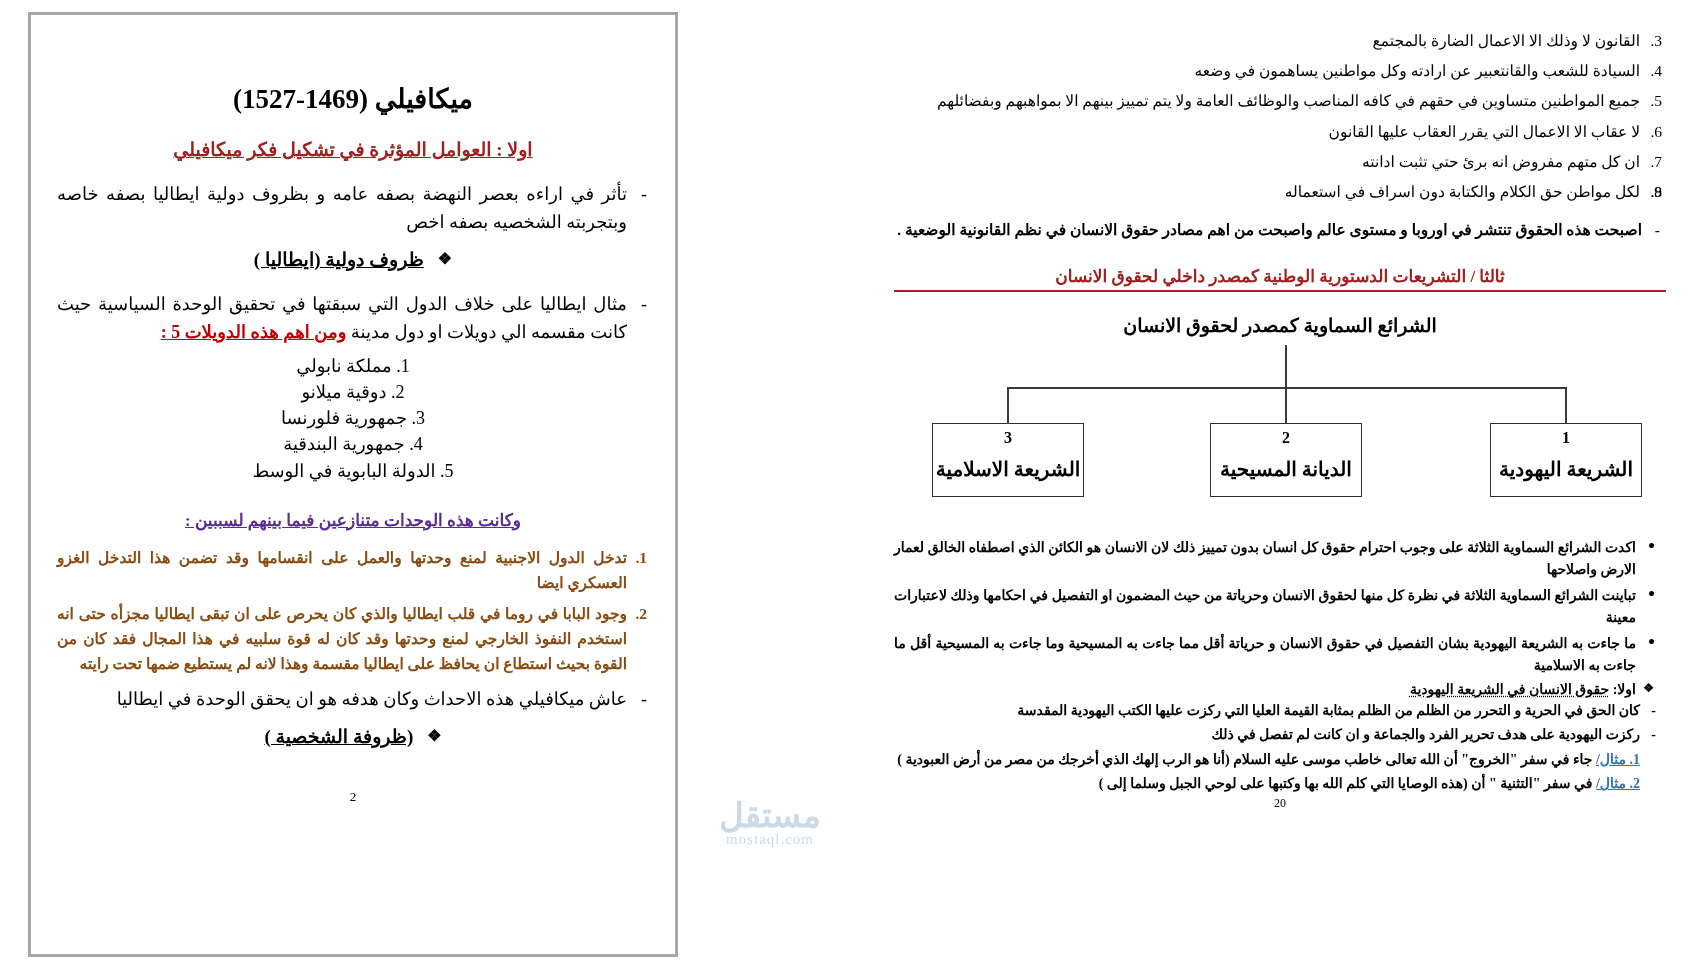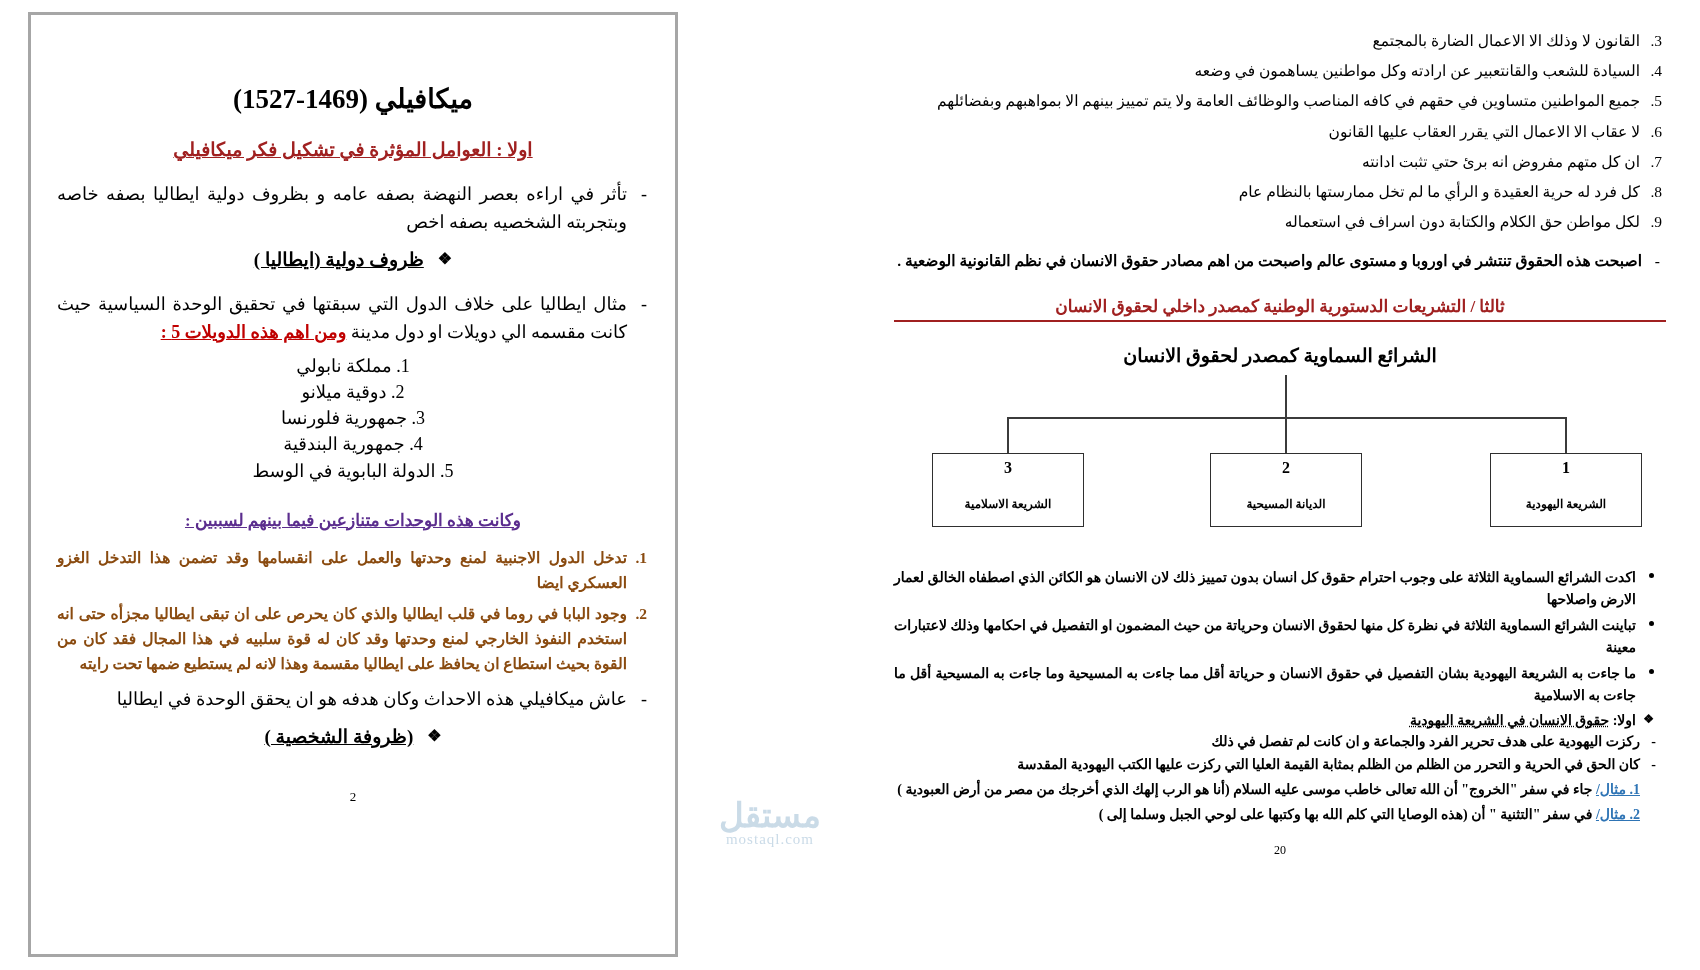--- a/index.html
+++ b/index.html
@@ -178,21 +178,21 @@
   .org .d3{ left:113px; }
   .org .nbox{
     position:absolute; top:78px;
     width:152px; height:74px;
     border:1.5px solid #2f2f2f;
     box-sizing:border-box;
     text-align:center;
     direction:rtl;
   }
   .org .nbox .n{ font-weight:bold; font-size:16px; margin-top:5px;}
-  .org .nbox .lbl{ font-weight:bold; font-size:12px; line-height:1.25; margin-top:20px;}
+  .org .nbox .lbl{ font-weight:bold; font-size:20px; line-height:1.25; margin-top:10px;}
   .org .b1{ left:596px; }
   .org .b2{ left:316px; }
   .org .b3{ left:38px; }
 
   .r-bul{
     list-style:none;
     margin:62px 0 0 0;
     padding:0 30px 0 0;
     font-size:14px;
     font-weight:bold;
@@ -217,21 +217,21 @@
     text-align:justify;
   }
   .r-dashline:before{content:"-"; position:absolute; right:10px; top:0;}
   .r-example{
     font-size:14px; font-weight:bold; line-height:1.55;
     margin:3px 0 0 0; padding-right:26px;
     text-align:justify;
   }
   .hl{ color:#2e74b5; text-decoration:underline; }
   .r-page-num{
-    text-align:center; font-size:12px; margin-top:18px;
+    text-align:center; font-size:12px; margin-top:1px;
   }
 
   
   .wm{
     position:absolute;
     left:655px; top:795px;
     width:230px;
     text-align:center;
     color:#b9cfe0;
     opacity:.75;
@@ -312,21 +312,20 @@
       <li>
         <span class="mk">6.</span>
         <span>لا عقاب الا الاعمال التي يقرر العقاب عليها القانون</span>
       </li>
       <li>
         <span class="mk">7.</span>
         <span>ان كل متهم مفروض انه برئ حتي تثبت ادانته</span>
       </li>
       <li>
         <span class="mk">8.</span>
-        <span>كل فرد له حرية العقيدة و الرأي ما لم تخل ممارستها بالنظام عام</span>
       </li>
       <li>
         <span class="mk">9.</span>
         <span>لكل مواطن حق الكلام والكتابة دون اسراف في استعماله</span>
       </li>
     </ul>
 
     <div class="r-bold-dash">اصبحت هذه الحقوق تنتشر في اوروبا و مستوى عالم واصبحت من اهم مصادر حقوق الانسان في نظم القانونية الوضعية .</div>
 
     <div class="r-red-heading">ثالثا /  التشريعات الدستورية الوطنية كمصدر داخلي لحقوق الانسان</div>
@@ -368,22 +367,22 @@
         <span>ما جاءت به الشريعة اليهودية بشان التفصيل في حقوق الانسان و حرياتة أقل مما جاءت به  المسيحية وما جاءت به المسيحية أقل ما جاءت به الاسلامية</span>
       </li>
     </ul>
 
     <div class="r-sub-head">
       <span class="dia">❖</span>
       <span>اولا:</span>
       <span class="u">حقوق الانسان في الشريعة  اليهودية</span>
     </div>
 
+    <div class="r-dashline">كان الحق في الحرية و التحرر من الظلم من الظلم بمثابة القيمة العليا التي ركزت عليها الكتب اليهودية المقدسة</div>
     <div class="r-dashline">ركزت اليهودية على هدف تحرير الفرد والجماعة و ان كانت لم تفصل في ذلك</div>
-    <div class="r-dashline">كان الحق في الحرية و التحرر من الظلم من الظلم بمثابة القيمة العليا التي ركزت عليها الكتب اليهودية المقدسة</div>
 
     <div class="r-example">
       <span class="hl">1. مثال/</span><span> جاء في سفر  "الخروج" أن الله تعالى خاطب موسى عليه السلام (أنا هو الرب إلهك الذي أخرجك من مصر من أرض العبودية )</span>
     </div>
     <div class="r-example">
       <span class="hl">2. مثال/</span><span> في سفر "التثنية " أن (هذه الوصايا التي كلم الله بها وكتبها على لوحي الجبل وسلما إلى )</span>
     </div>
 
     <div class="r-page-num">20</div>
   </div>

